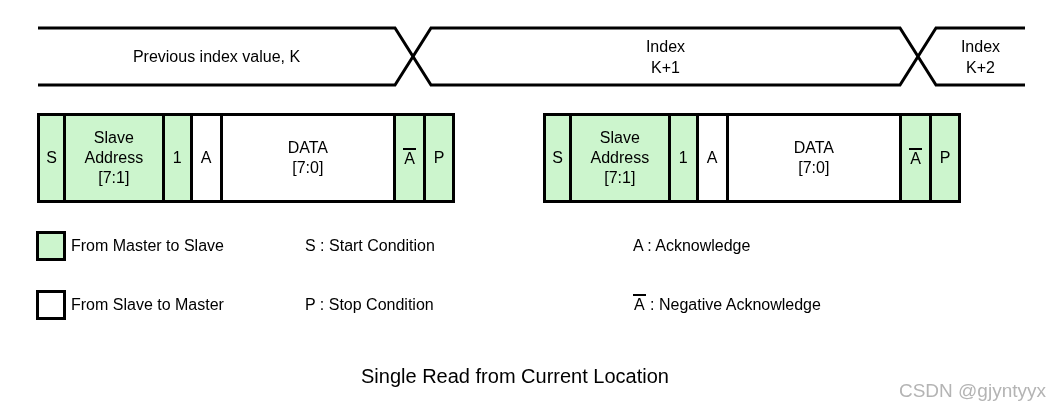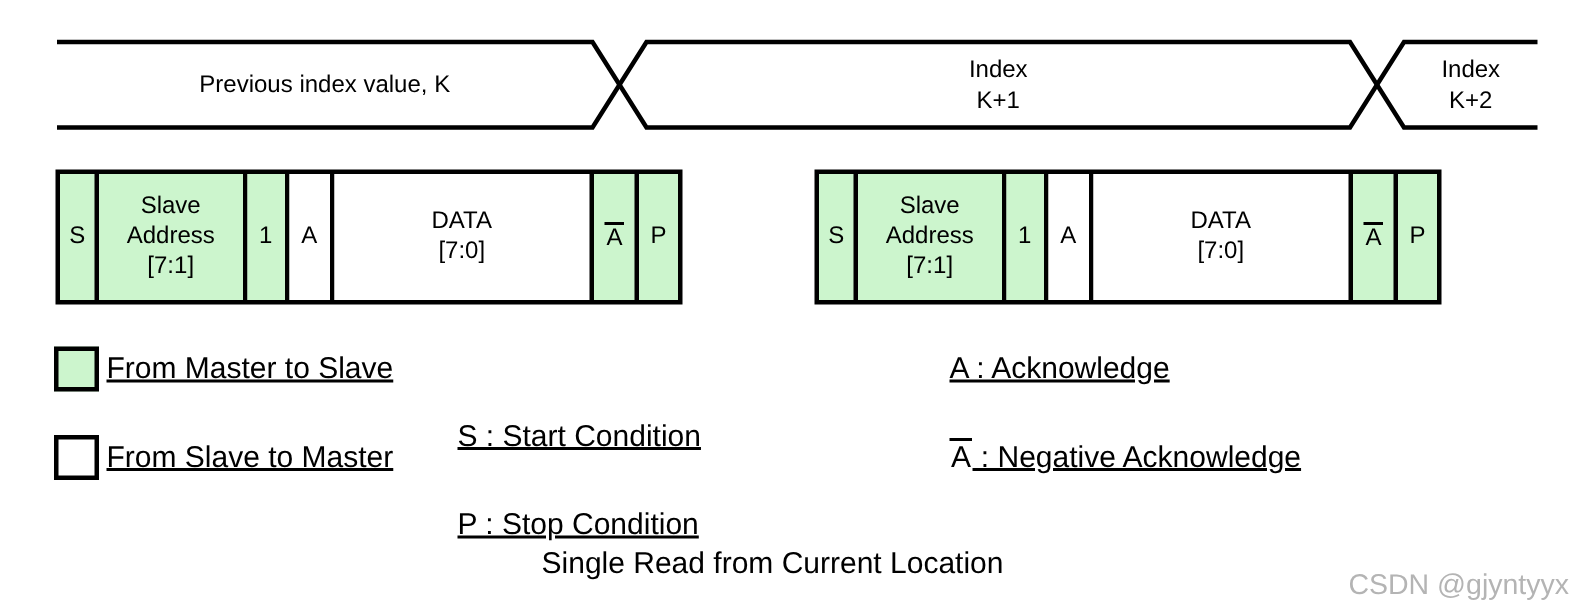--- a/index.html
+++ b/index.html
@@ -35,26 +35,26 @@
   .fill-slave  { background:#ffffff; }
   .overbar { display:inline-block; border-top:2px solid #000; line-height:1.1; padding:0 1px; }
   
   .swatch {
     position:absolute; left:36px; width:30px; height:30px;
     border:3px solid #000; box-sizing:border-box;
   }
   .swatch-master { top:231px; background:#ccf5cd; }
   .swatch-slave  { top:290px; background:#ffffff; }
   .legend-text {
-    position:absolute; font-size:20px; line-height:30px; white-space:nowrap;text-decoration:underline;
+    position:absolute; font-size:16px; line-height:30px; white-space:nowrap;
   }
   .row-1 { top:231px; }
   .row-2 { top:290px; }
   .col-swatch-label { left:71px; }
-  .col-conditions   { left:305px;margin-top:45px; }
+  .col-conditions   { left:305px; }
   .col-ack          { left:605px;margin-left:28px; }
   
   .diagram-title {
     position:absolute; left:0; top:362px; width:1030px;
     text-align:center; font-size:20px; line-height:28px;
   }
   .watermark {
     position:absolute; right:13px; top:380px;
     font-size:19px; color:#b4b4b4;
   }

